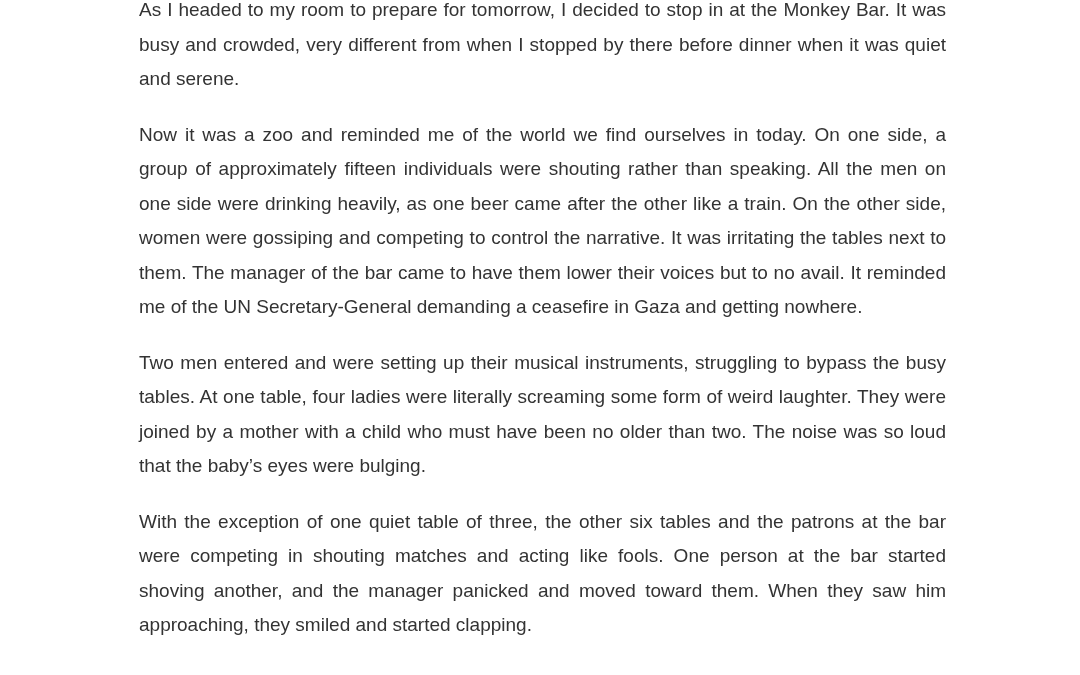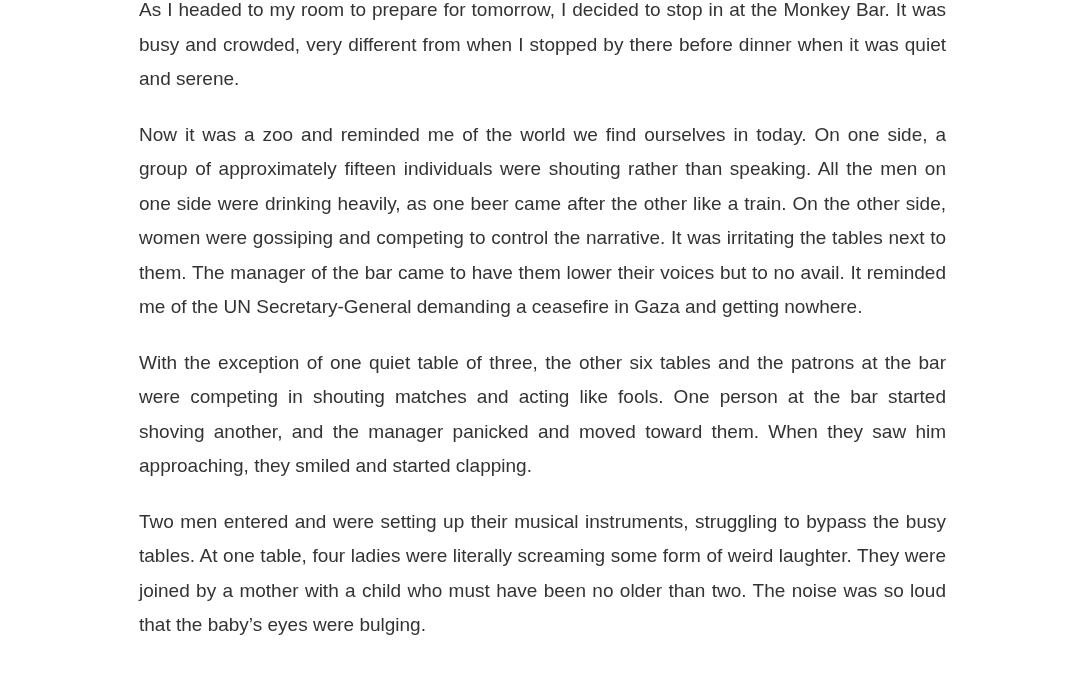--- a/index.html
+++ b/index.html
@@ -25,15 +25,15 @@
       text-align: justify;
       text-align-last: left;
     }
   </style>
 </head>
 <body>
 
 <div class="page">
   <p class="para">As I headed to my room to prepare for tomorrow, I decided to stop in at the Monkey Bar. It was busy and crowded, very different from when I stopped by there before dinner when it was quiet and serene.</p>
   <p class="para">Now it was a zoo and reminded me of the world we find ourselves in today. On one side, a group of approximately fifteen individuals were shouting rather than speaking. All the men on one side were drinking heavily, as one beer came after the other like a train. On the other side, women were gossiping and competing to control the narrative. It was irritating the tables next to them. The manager of the bar came to have them lower their voices but to no avail. It reminded me of the UN Secretary-General demanding a ceasefire in Gaza and getting nowhere.</p>
+  <p class="para">Two men entered and were setting up their musical instruments, struggling to bypass the busy tables. At one table, four ladies were literally screaming some form of weird laughter. They were joined by a mother with a child who must have been no older than two. The noise was so loud that the baby’s eyes were bulging.</p>
   <p class="para">With the exception of one quiet table of three, the other six tables and the patrons at the bar were competing in shouting matches and acting like fools. One person at the bar started shoving another, and the manager panicked and moved toward them. When they saw him approaching, they smiled and started clapping.</p>
-  <p class="para">Two men entered and were setting up their musical instruments, struggling to bypass the busy tables. At one table, four ladies were literally screaming some form of weird laughter. They were joined by a mother with a child who must have been no older than two. The noise was so loud that the baby’s eyes were bulging.</p>
 </div>
 
 </body></html>

